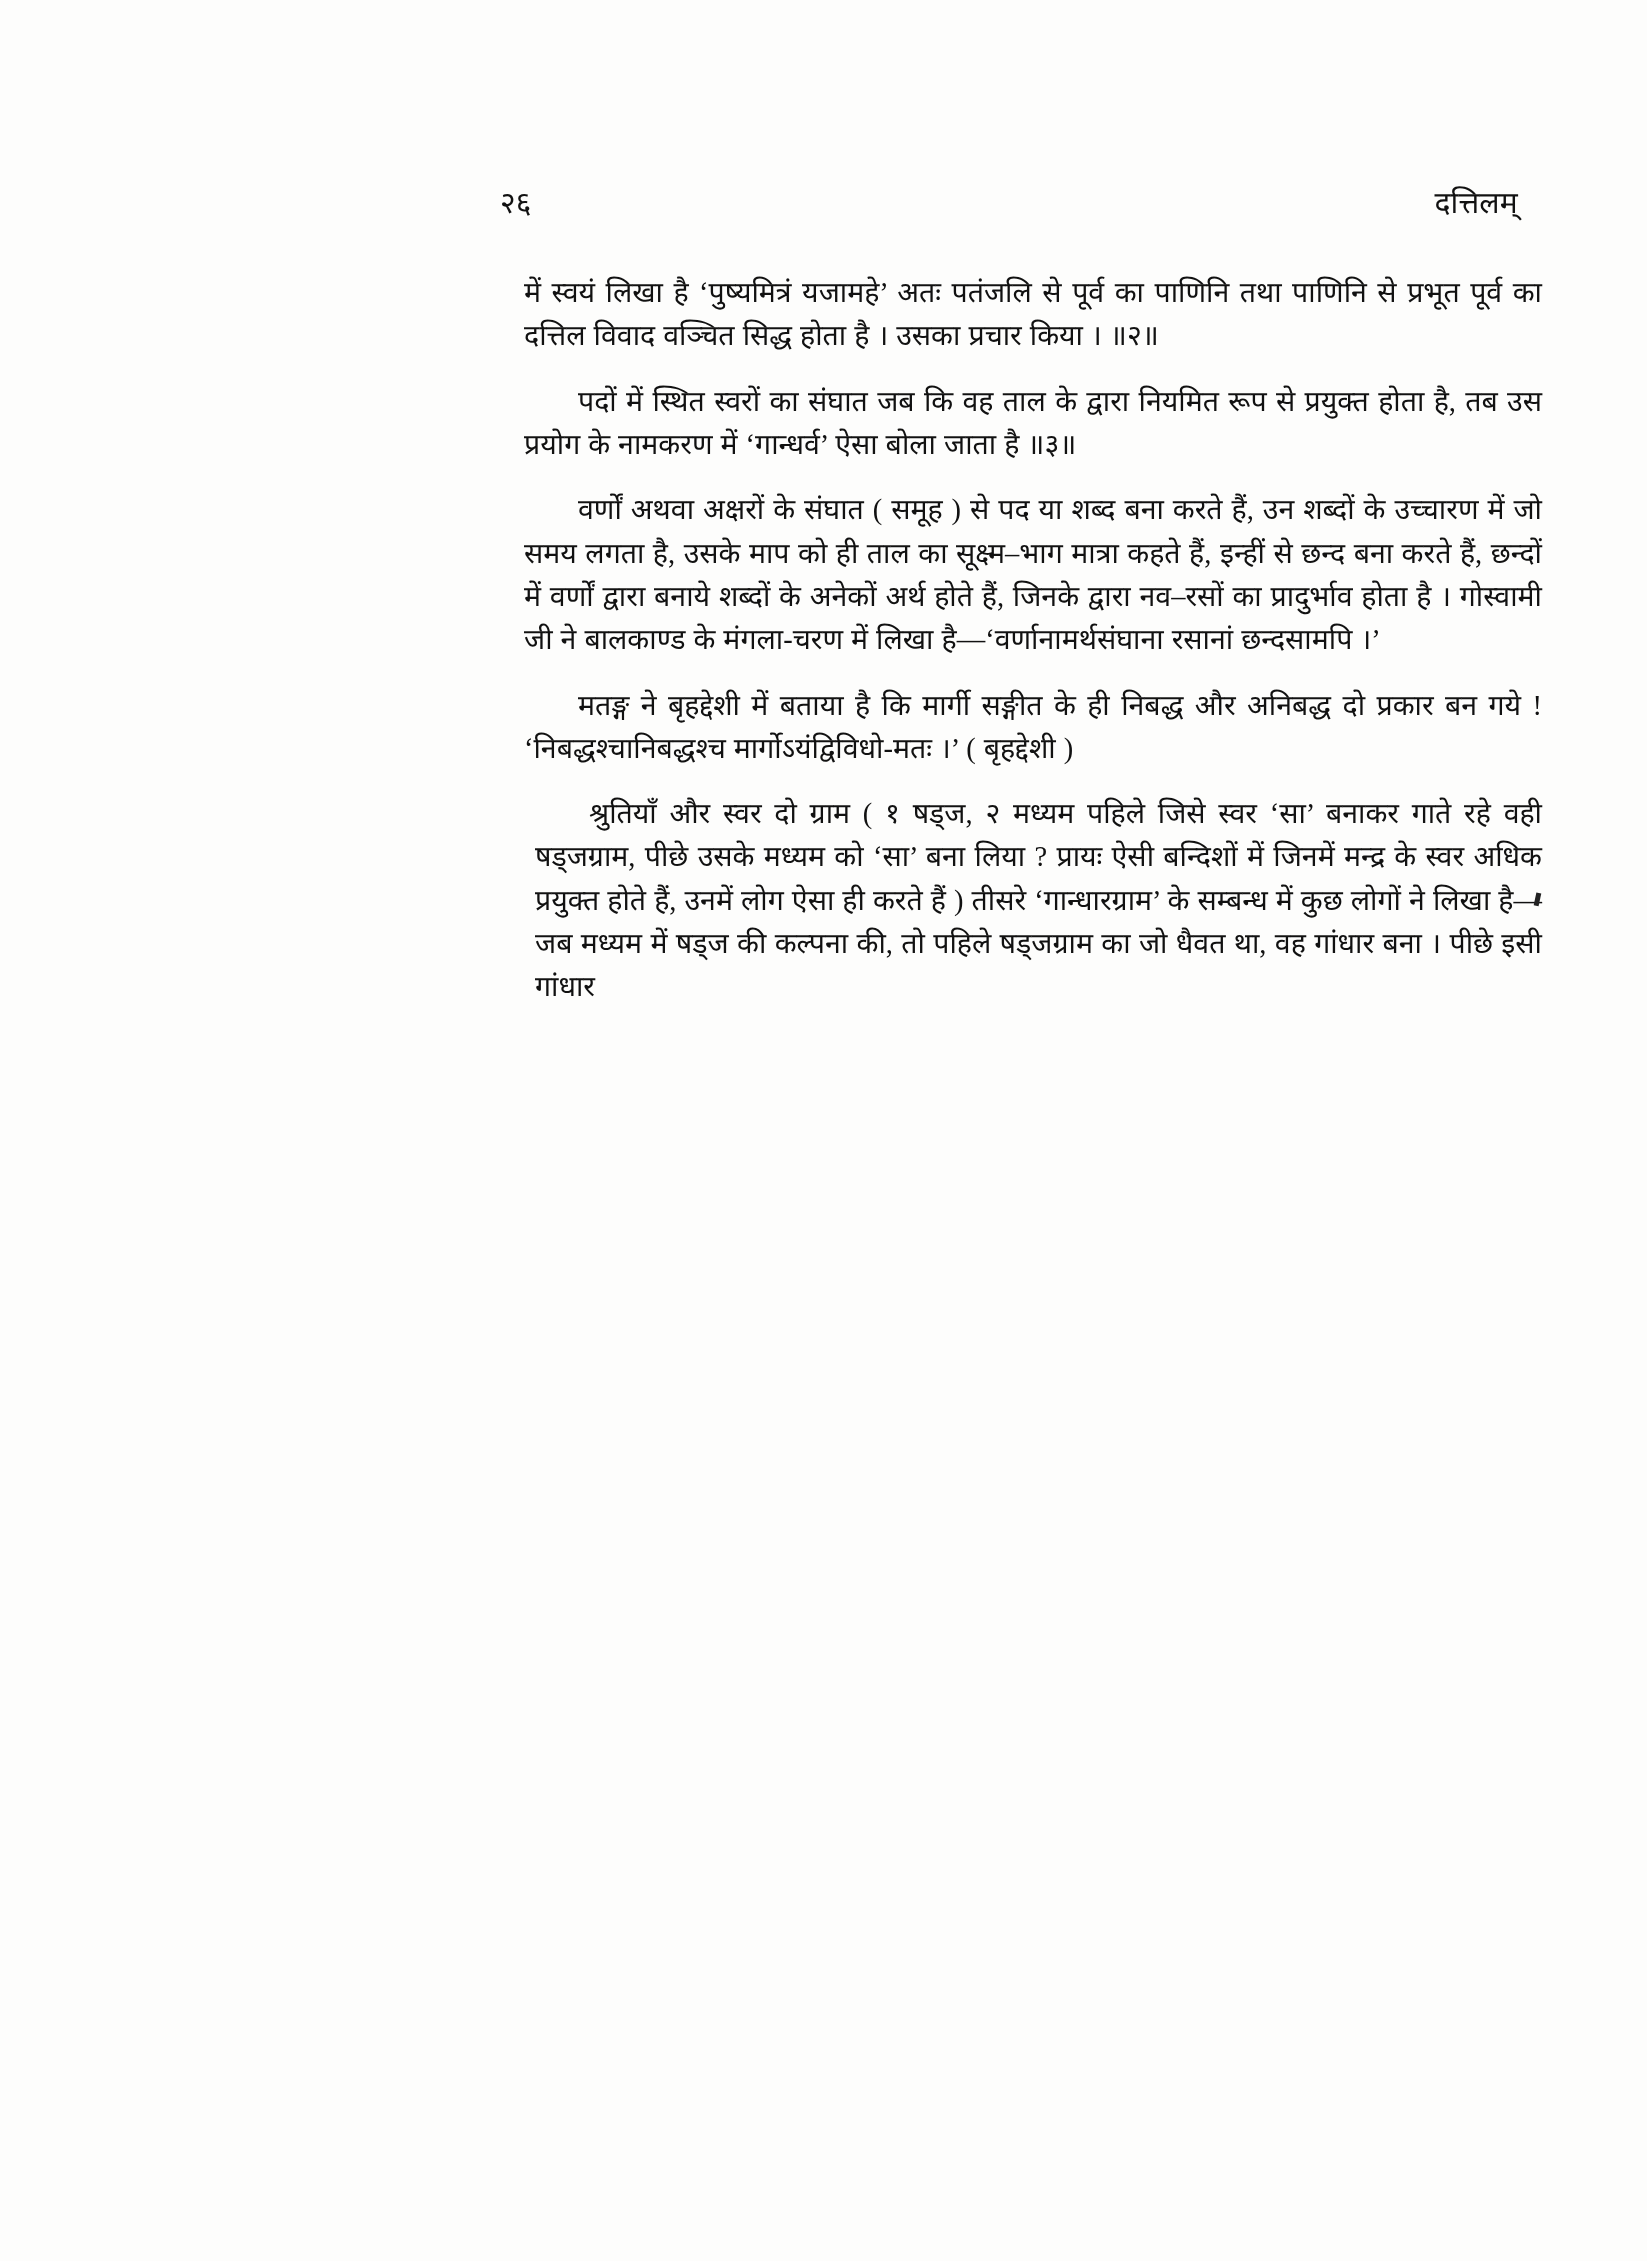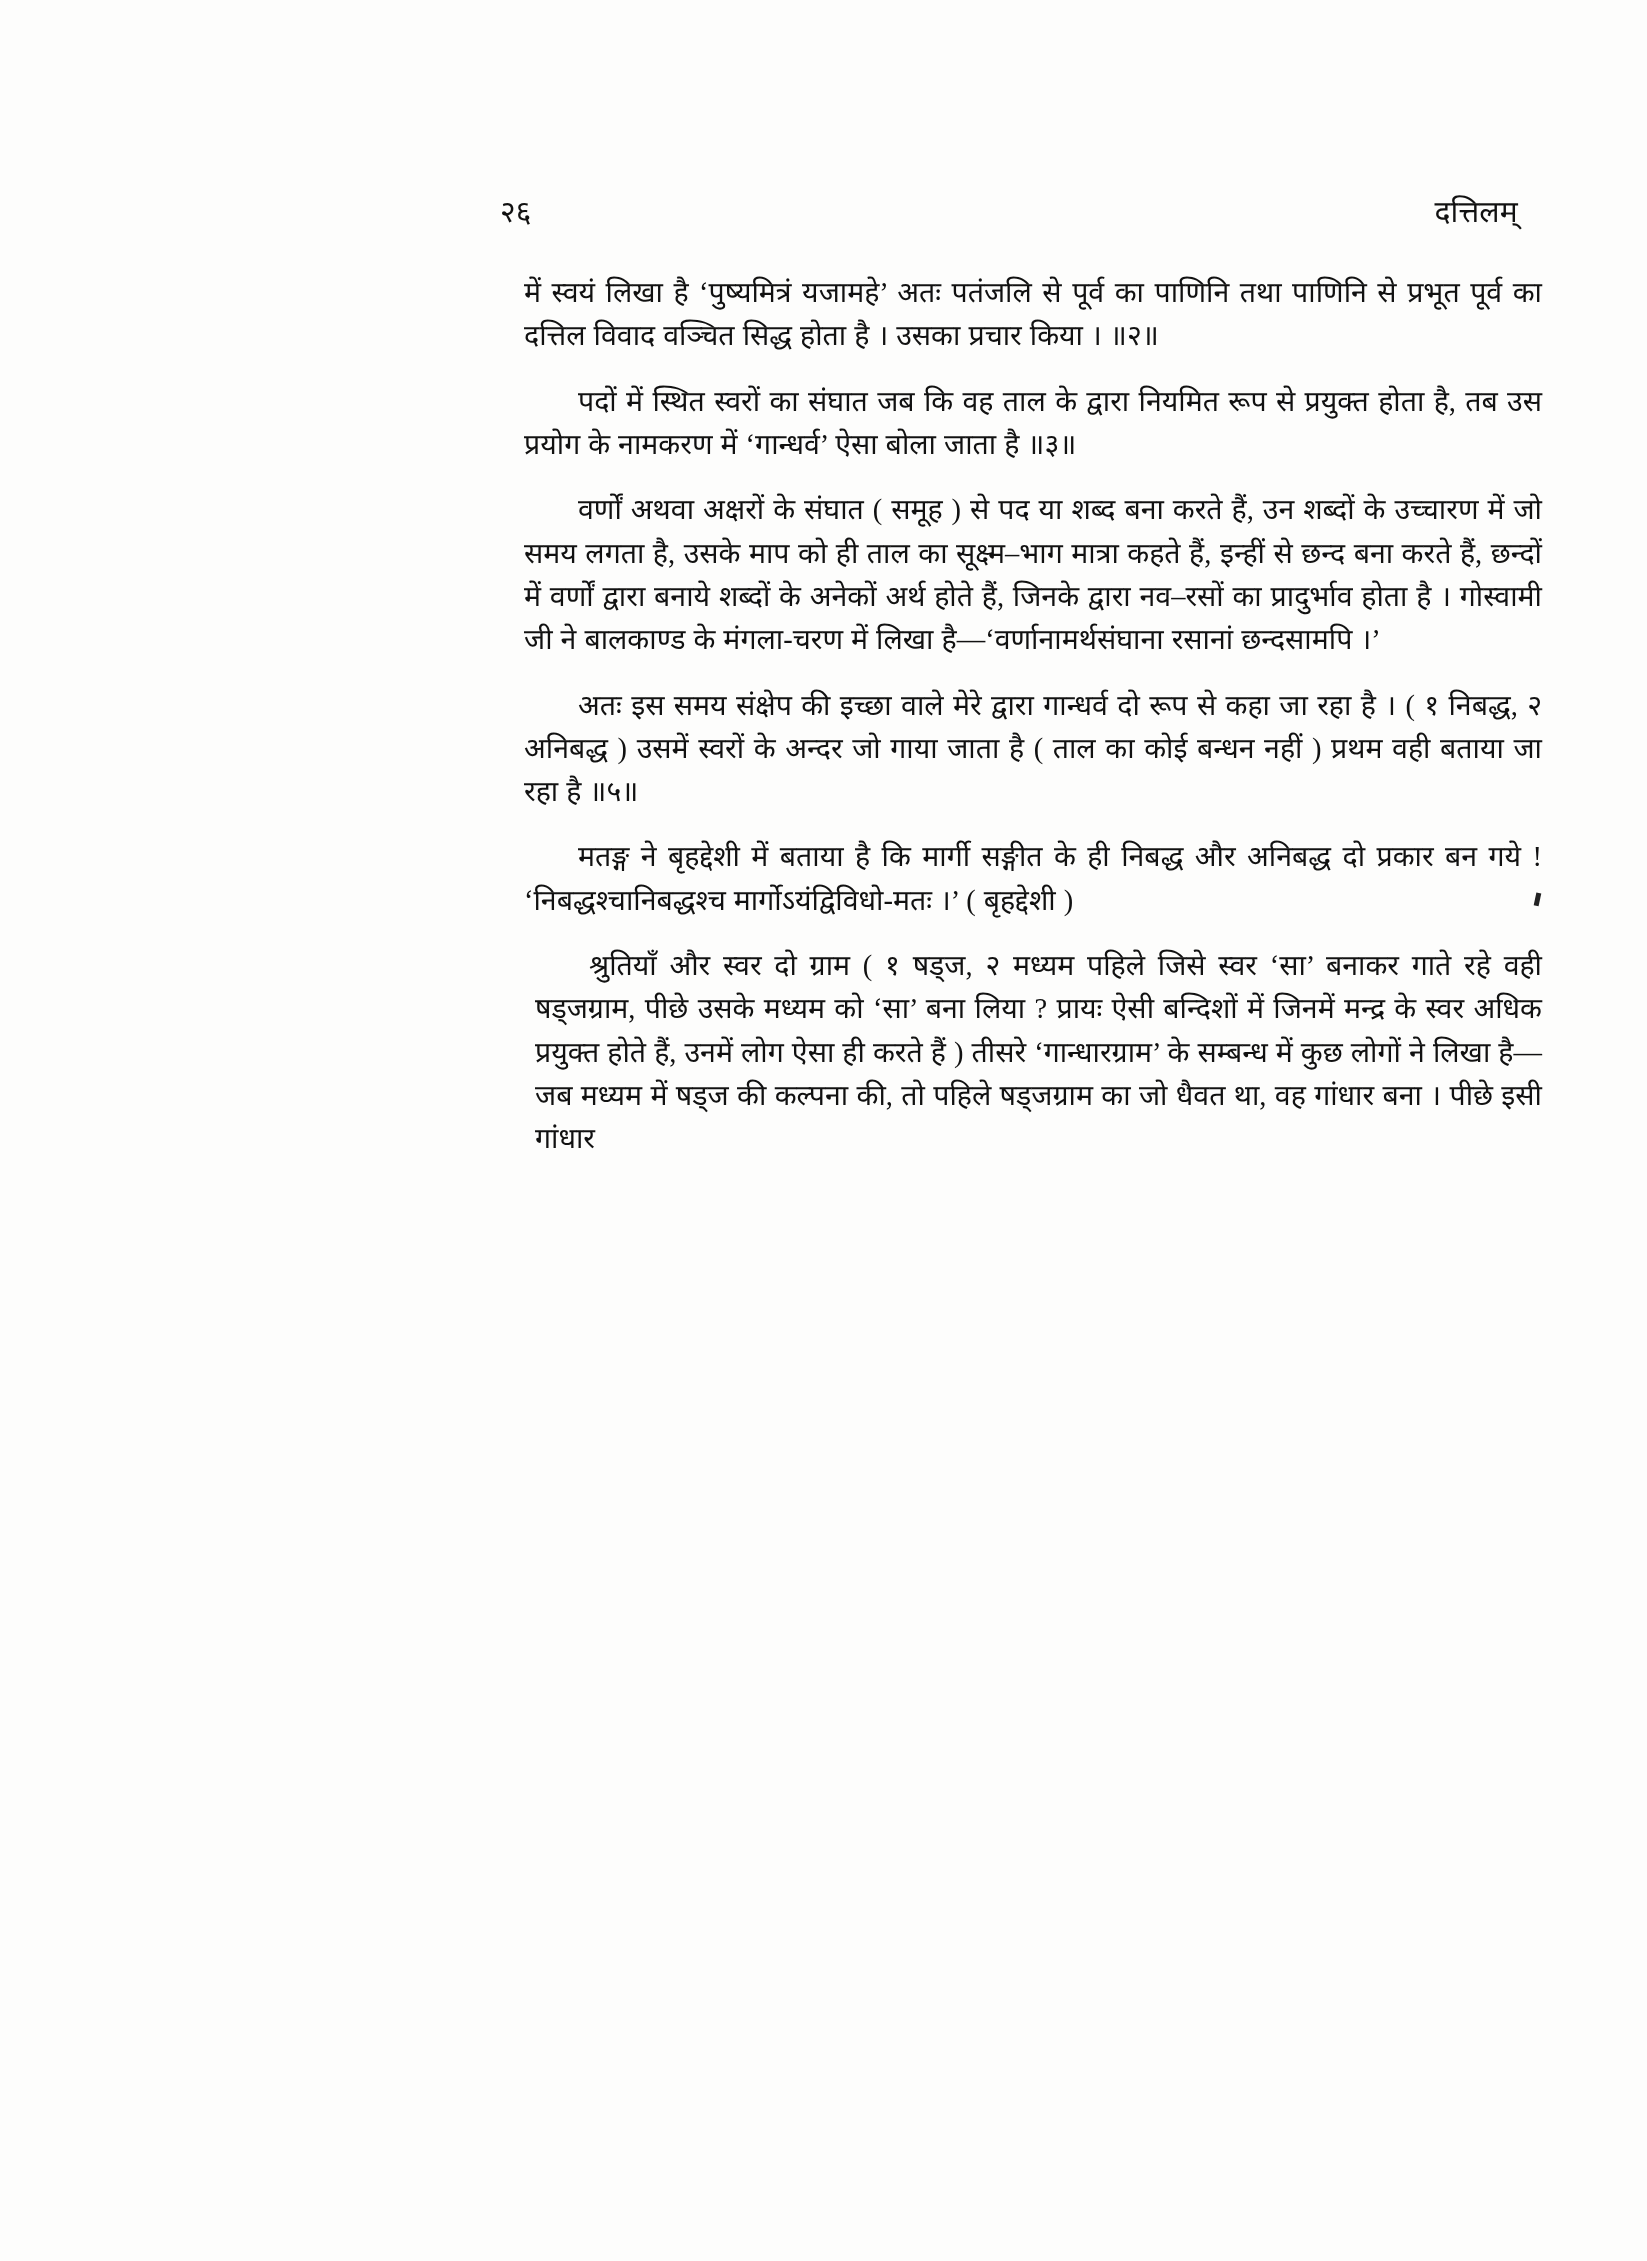--- a/index.html
+++ b/index.html
@@ -25,21 +25,20 @@
   .header {
     position: absolute;
     left: 500px;
     top: 181px;
     width: 1018px;
     display: flex;
     justify-content: space-between;
     align-items: flex-start;
     font-size: 30px;
     letter-spacing: 0.2px;
-    margin-top: 9px;
   }
   .header .page-num {
     font-weight: 500;
   }
   .header .book-title {
     font-weight: 400;
   }
   .body-text {
     position: absolute;
     left: 524px;
@@ -78,21 +77,20 @@
 
   <div class="header">
     <span class="page-num">२६</span>
     <span class="book-title">दत्तिलम्</span>
   </div>
 
   <div class="body-text">
     <p class="para">में स्वयं लिखा है ‘पुष्यमित्रं यजामहे’ अतः पतंजलि से पूर्व का पाणिनि तथा पाणिनि से प्रभूत पूर्व का दत्तिल विवाद वञ्चित सिद्ध होता है । उसका प्रचार किया । ॥२॥</p>
     <p class="para indent">पदों में स्थित स्वरों का संघात जब कि वह ताल के द्वारा नियमित रूप से प्रयुक्त होता है, तब उस प्रयोग के नामकरण में ‘गान्धर्व’ ऐसा बोला जाता है ॥३॥</p>
     <p class="para indent">वर्णों अथवा अक्षरों के संघात ( समूह ) से पद या शब्द बना करते हैं, उन शब्दों के उच्चारण में जो समय लगता है, उसके माप को ही ताल का सूक्ष्म–भाग मात्रा कहते हैं, इन्हीं से छन्द बना करते हैं, छन्दों में वर्णों द्वारा बनाये शब्दों के अनेकों अर्थ होते हैं, जिनके द्वारा नव–रसों का प्रादुर्भाव होता है । गोस्वामी जी ने बालकाण्ड के मंगला-चरण में लिखा है—‘वर्णानामर्थसंघाना रसानां छन्दसामपि ।’</p>
-    <p class="para indent">अतः इस समय संक्षेप की इच्छा वाले मेरे द्वारा गान्धर्व दो रूप से कहा जा रहा है । ( १ निबद्ध, २ अनिबद्ध ) उसमें स्वरों के अन्दर जो गाया जाता है ( ताल का कोई बन्धन नहीं ) प्रथम वही बताया जा रहा है ॥५॥</p>
     <p class="para indent">मतङ्ग ने बृहद्देशी में बताया है कि मार्गी सङ्गीत के ही निबद्ध और अनिबद्ध दो प्रकार बन गये ! ‘निबद्धश्चानिबद्धश्च मार्गोऽयंद्विविधो-मतः ।’ ( बृहद्देशी )</p>
     <p class="para indent">श्रुतियाँ और स्वर दो ग्राम ( १ षड्ज, २ मध्यम पहिले जिसे स्वर ‘सा’ बनाकर गाते रहे वही षड्जग्राम, पीछे उसके मध्यम को ‘सा’ बना लिया ? प्रायः ऐसी बन्दिशों में जिनमें मन्द्र के स्वर अधिक प्रयुक्त होते हैं, उनमें लोग ऐसा ही करते हैं ) तीसरे ‘गान्धारग्राम’ के सम्बन्ध में कुछ लोगों ने लिखा है—जब मध्यम में षड्ज की कल्पना की, तो पहिले षड्जग्राम का जो धैवत था, वह गांधार बना । पीछे इसी गांधार</p>
   </div>
 
   <div class="tick"></div>
 
 </div>
 
 
 </body></html>

